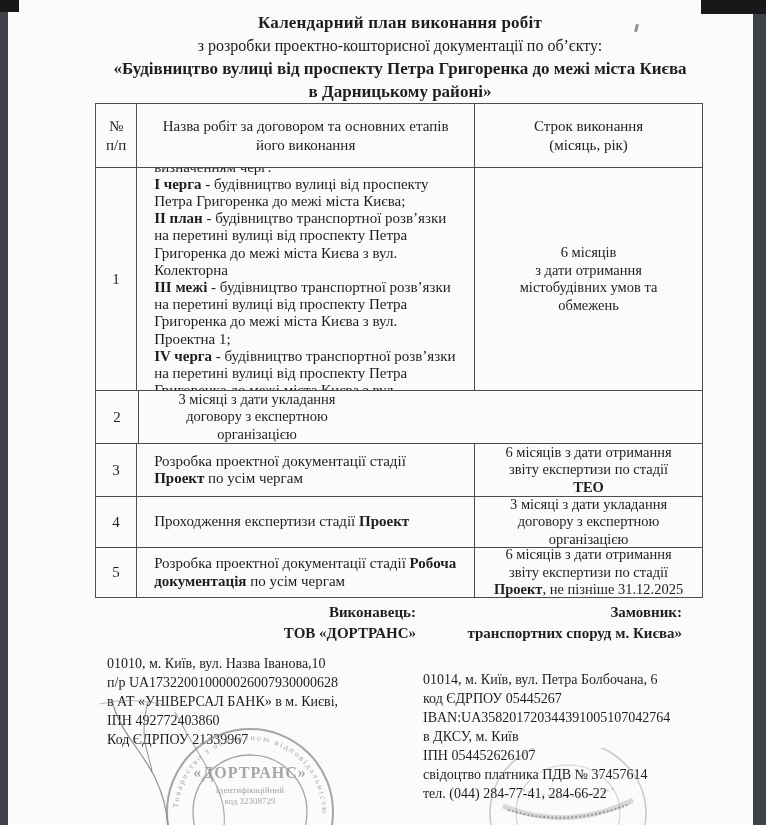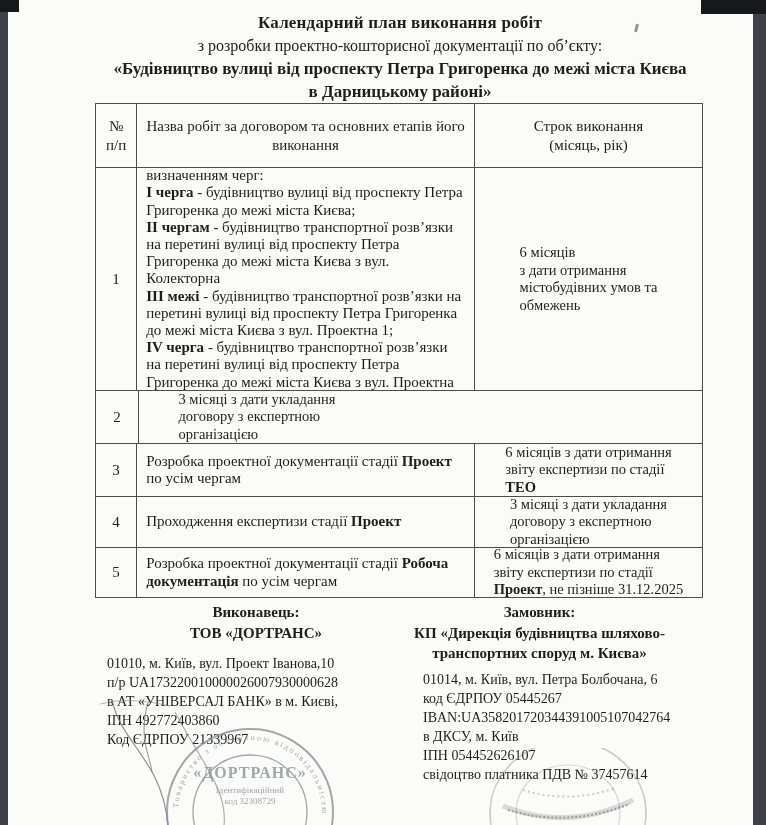--- a/index.html
+++ b/index.html
@@ -19,31 +19,31 @@
   .t-main{font-size:17px;font-weight:bold;letter-spacing:.2px}
   .t-sub{font-size:16px}
   .t-obj{font-size:17px;font-weight:bold}
 
   .table{position:absolute;left:95px;top:103px;width:608px;border:1.5px solid var(--border,#4d4d4d);background:transparent}
   .tr{display:flex;border-top:1px solid var(--border,#4d4d4d)}
   .tr:first-child{border-top:none}
   .td{border-left:1px solid var(--border,#4d4d4d);display:flex;align-items:center;justify-content:center;overflow:hidden}
   .td:first-child{border-left:none}
   .td.num{width:42px;font-size:15px}
-  .td.name{width:352px;justify-content:flex-start;padding:3px 9px}
+  .td.name{width:352px;justify-content:flex-start;padding:3px 17px}
   .td.term{width:237px;padding:2px 14px}
   .txt{white-space:pre-line;font-size:15px;line-height:17.2px}
-  .term .txt{font-size:14.5px;line-height:17.5px}
+  .term .txt{text-align:center;font-size:14.5px;line-height:17.5px}
   .head{height:63px}
   .head .txt{text-align:center;line-height:19px;font-size:15px}
   .head .td.name{justify-content:center}
   .r1{height:223px}.r2{height:53px}.r3{height:53px}.r4{height:51px}.r5{height:50px}
   .b{font-weight:bold}
 
-  .party{position:absolute;text-align:center;font-weight:bold;font-size:15px;line-height:20.5px}
+  .party{position:absolute;text-align:right;font-weight:bold;font-size:15px;line-height:20.5px}
   .party.exec{left:96px;top:602px;width:320px}
   .party.cust{left:397px;top:602px;width:285px}
   .details{position:absolute;font-size:14px;line-height:19px}
   .details.exec{left:107px;top:654px;width:320px}
   .details.cust{left:423px;top:670px;width:290px}
 
   .stamp-svg{position:absolute;left:140px;top:712px;width:230px;height:113px;opacity:.8}
   .stamp-line{fill:none;stroke:var(--stamp,#8d9096);stroke-width:2}
   .stamp-line.thin{stroke-width:1.3}
   .stamp-text{fill:var(--stamp,#8d9096)}
@@ -79,21 +79,21 @@
     <div class="td term">
         <div class="txt">Строк виконання
 (місяць, рік)</div>
       </div>
   </div>
   <div class="tr r1">
     <div class="td num">1</div>
     <div class="td name">
         <div class="txt"><span>Розробка проектної документації стадії </span><span class="b">ТЕО</span><span> з визначенням черг:
 </span><span class="b">І черга</span><span> - будівництво вулиці від проспекту Петра Григоренка до межі міста Києва;
-</span><span class="b">ІІ чергам</span><span> - будівництво транспортної розв’язки на перетині вулиці від проспекту Петра Григоренка до межі міста Києва з вул. Колекторна
+</span><span class="b">ІІ план</span><span> - будівництво транспортної розв’язки на перетині вулиці від проспекту Петра Григоренка до межі міста Києва з вул. Колекторна
 </span><span class="b">ІІІ межі</span><span> - будівництво транспортної розв’язки на перетині вулиці від проспекту Петра Григоренка до межі міста Києва з вул. Проектна 1;
 </span><span class="b">IV черга</span><span> - будівництво транспортної розв’язки на перетині вулиці від проспекту Петра Григоренка до межі міста Києва з вул. Проектна 2.</span></div>
       </div>
     <div class="td term">
         <div class="txt"><span>6 місяців
 з дати отримання
 містобудівних умов та
 обмежень</span></div>
       </div>
   </div>
@@ -139,38 +139,38 @@
       </div>
   </div>
 </div>
 
 <div class="party exec">
   <div>Виконавець:</div>
   <div>ТОВ «ДОРТРАНС»</div>
 </div>
 <div class="party cust">
   <div>Замовник:</div>
-  <div>КП «Дирекція будівництва шляхово-</div>
   <div>транспортних споруд м. Києва»</div>
 </div>
 
 <div class="details exec">
-    <div>01010, м. Київ, вул. Проект Іванова,10</div>
+    <div>01010, м. Київ, вул. Назва Іванова,10</div>
     <div>п/р UA173220010000026007930000628</div>
     <div>в АТ «УНІВЕРСАЛ БАНК» в м. Києві,</div>
     <div>ІПН 492772403860</div>
     <div>Код ЄДРПОУ 21339967</div>
   </div>
 <div class="details cust">
     <div>01014, м. Київ, вул. Петра Болбочана, 6</div>
     <div>код ЄДРПОУ 05445267</div>
     <div>IBAN:UA358201720344391005107042764</div>
     <div>в ДКСУ, м. Київ</div>
     <div>ІПН 054452626107</div>
     <div>свідоцтво платника ПДВ № 37457614</div>
+    <div>тел. (044) 284-77-41, 284-66-22</div>
   </div>
 
 <svg class="sig-svg" viewBox="0 0 766 135">
   <path d="M 112 10 C 122 55 162 70 168 135" fill="none" stroke="#73767c" stroke-width="1.2" opacity="0.8"></path>
   <path d="M 148 12 C 138 50 150 65 152 82" fill="none" stroke="#73767c" stroke-width="1.1" opacity="0.7"></path>
   <path d="M 175 22 C 200 70 228 100 224 135" fill="none" stroke="#7a7d83" stroke-width="1.1" opacity="0.65"></path>
   <path d="M 100 14 q 30 -8 70 2" fill="none" stroke="#7a7d83" stroke-width="1" opacity="0.55"></path>
 </svg>
 
 <svg class="stamp-svg" viewBox="0 0 230 113">

